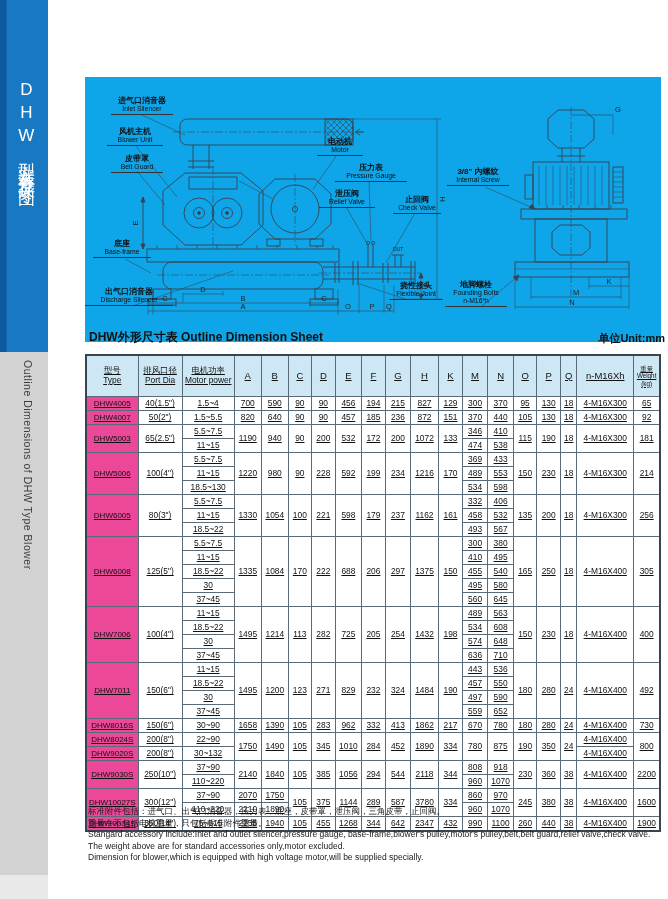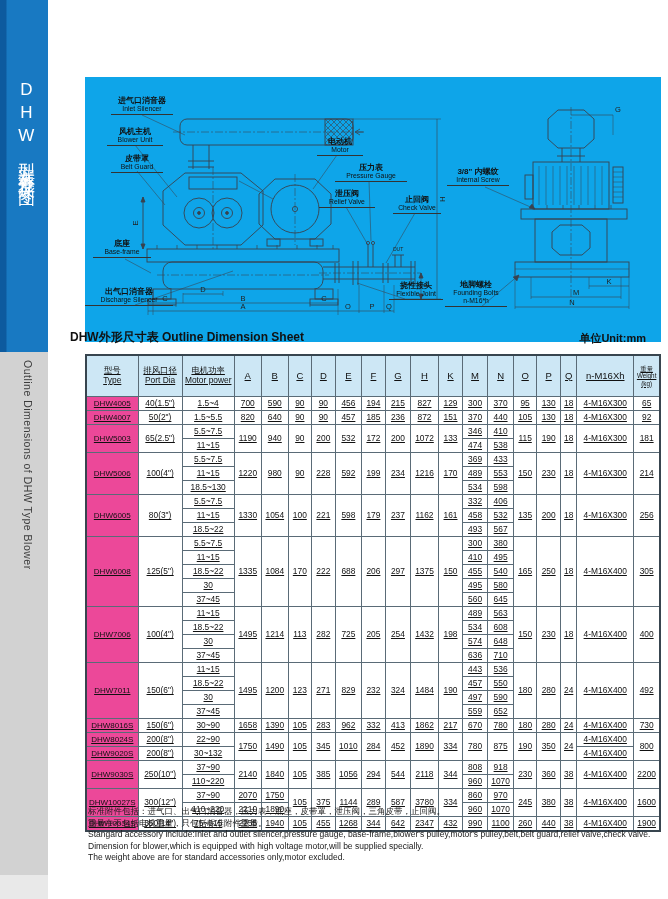--- a/index.html
+++ b/index.html
@@ -19,21 +19,21 @@
   .diagram{position:absolute;left:85px;top:55px;width:576px;height:265px;background:#0ea5e9;margin-top:22px;}
   .diagram svg{position:absolute;left:0;top:0;}
   .dlabel{position:absolute;text-align:center;line-height:1.18;border-bottom:1px solid #333;
           padding-bottom:1px;}
   .dlabel .zh{font-size:8px;font-weight:bold;display:block;}
   .dlabel .en{font-size:6.8px;display:block;}
   .dim{position:absolute;font-size:7.5px;color:#222;transform:translate(-50%,-50%);}
   .dim.rot{transform:translate(-50%,-50%) rotate(-90deg);}
   .dim.tiny{font-size:5px;}
   
-  .title-row{position:absolute;left:70px;top:329px;width:576px;display:flex;
+  .title-row{position:absolute;left:89px;top:329px;width:576px;display:flex;
              justify-content:space-between;align-items:flex-end;}
   .tbl-title{font-size:12px;font-weight:bold;}
   .tbl-unit{font-size:11px;font-weight:bold;}
   
   .tblwrap{position:absolute;left:85px;top:354px;width:576px;text-decoration:underline;}
   table{border-collapse:collapse;table-layout:fixed;width:576px;border:2px solid #38454f;}
   th,td{border:1px solid #5a6b77;text-align:center;vertical-align:middle;
         padding:0;overflow:hidden;}
   th{background:#cde7f5;font-weight:normal;font-size:8.4px;line-height:1.15;
      white-space:pre-line;height:40px;}
@@ -688,16 +688,16 @@
             <td>1900</td>
           </tr>
         </tbody>
     </table>
   </div>
 
   <div class="notes">
     <div>标准附件包括：进气口、出气口消音器，压力表，底座，皮带罩，泄压阀，三角皮带，止回阀。</div>
     <div>重量中不包括电机重量，只包括标准附件重量。</div>
     <div>Stangard accessory include:Inlet and outlet silencer,pressure gauge, base-frame,blower's pulley,motor's pulley,belt,belt guard,relief valve,check valve.</div>
+    <div>The weight above are for standard accessories only,motor excluded.</div>
     <div>Dimension for blower,which is equipped with high voltage motor,will be supplied specially.</div>
-    <div>The weight above are for standard accessories only,motor excluded.</div>
   </div>
 </div>
 
 </body></html>

